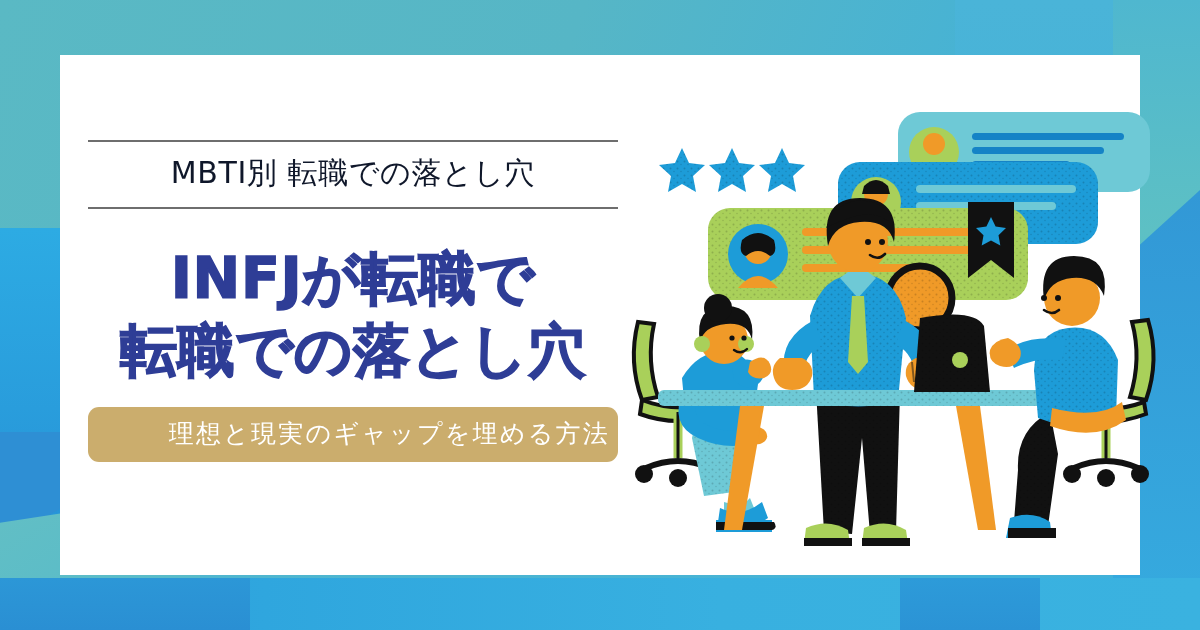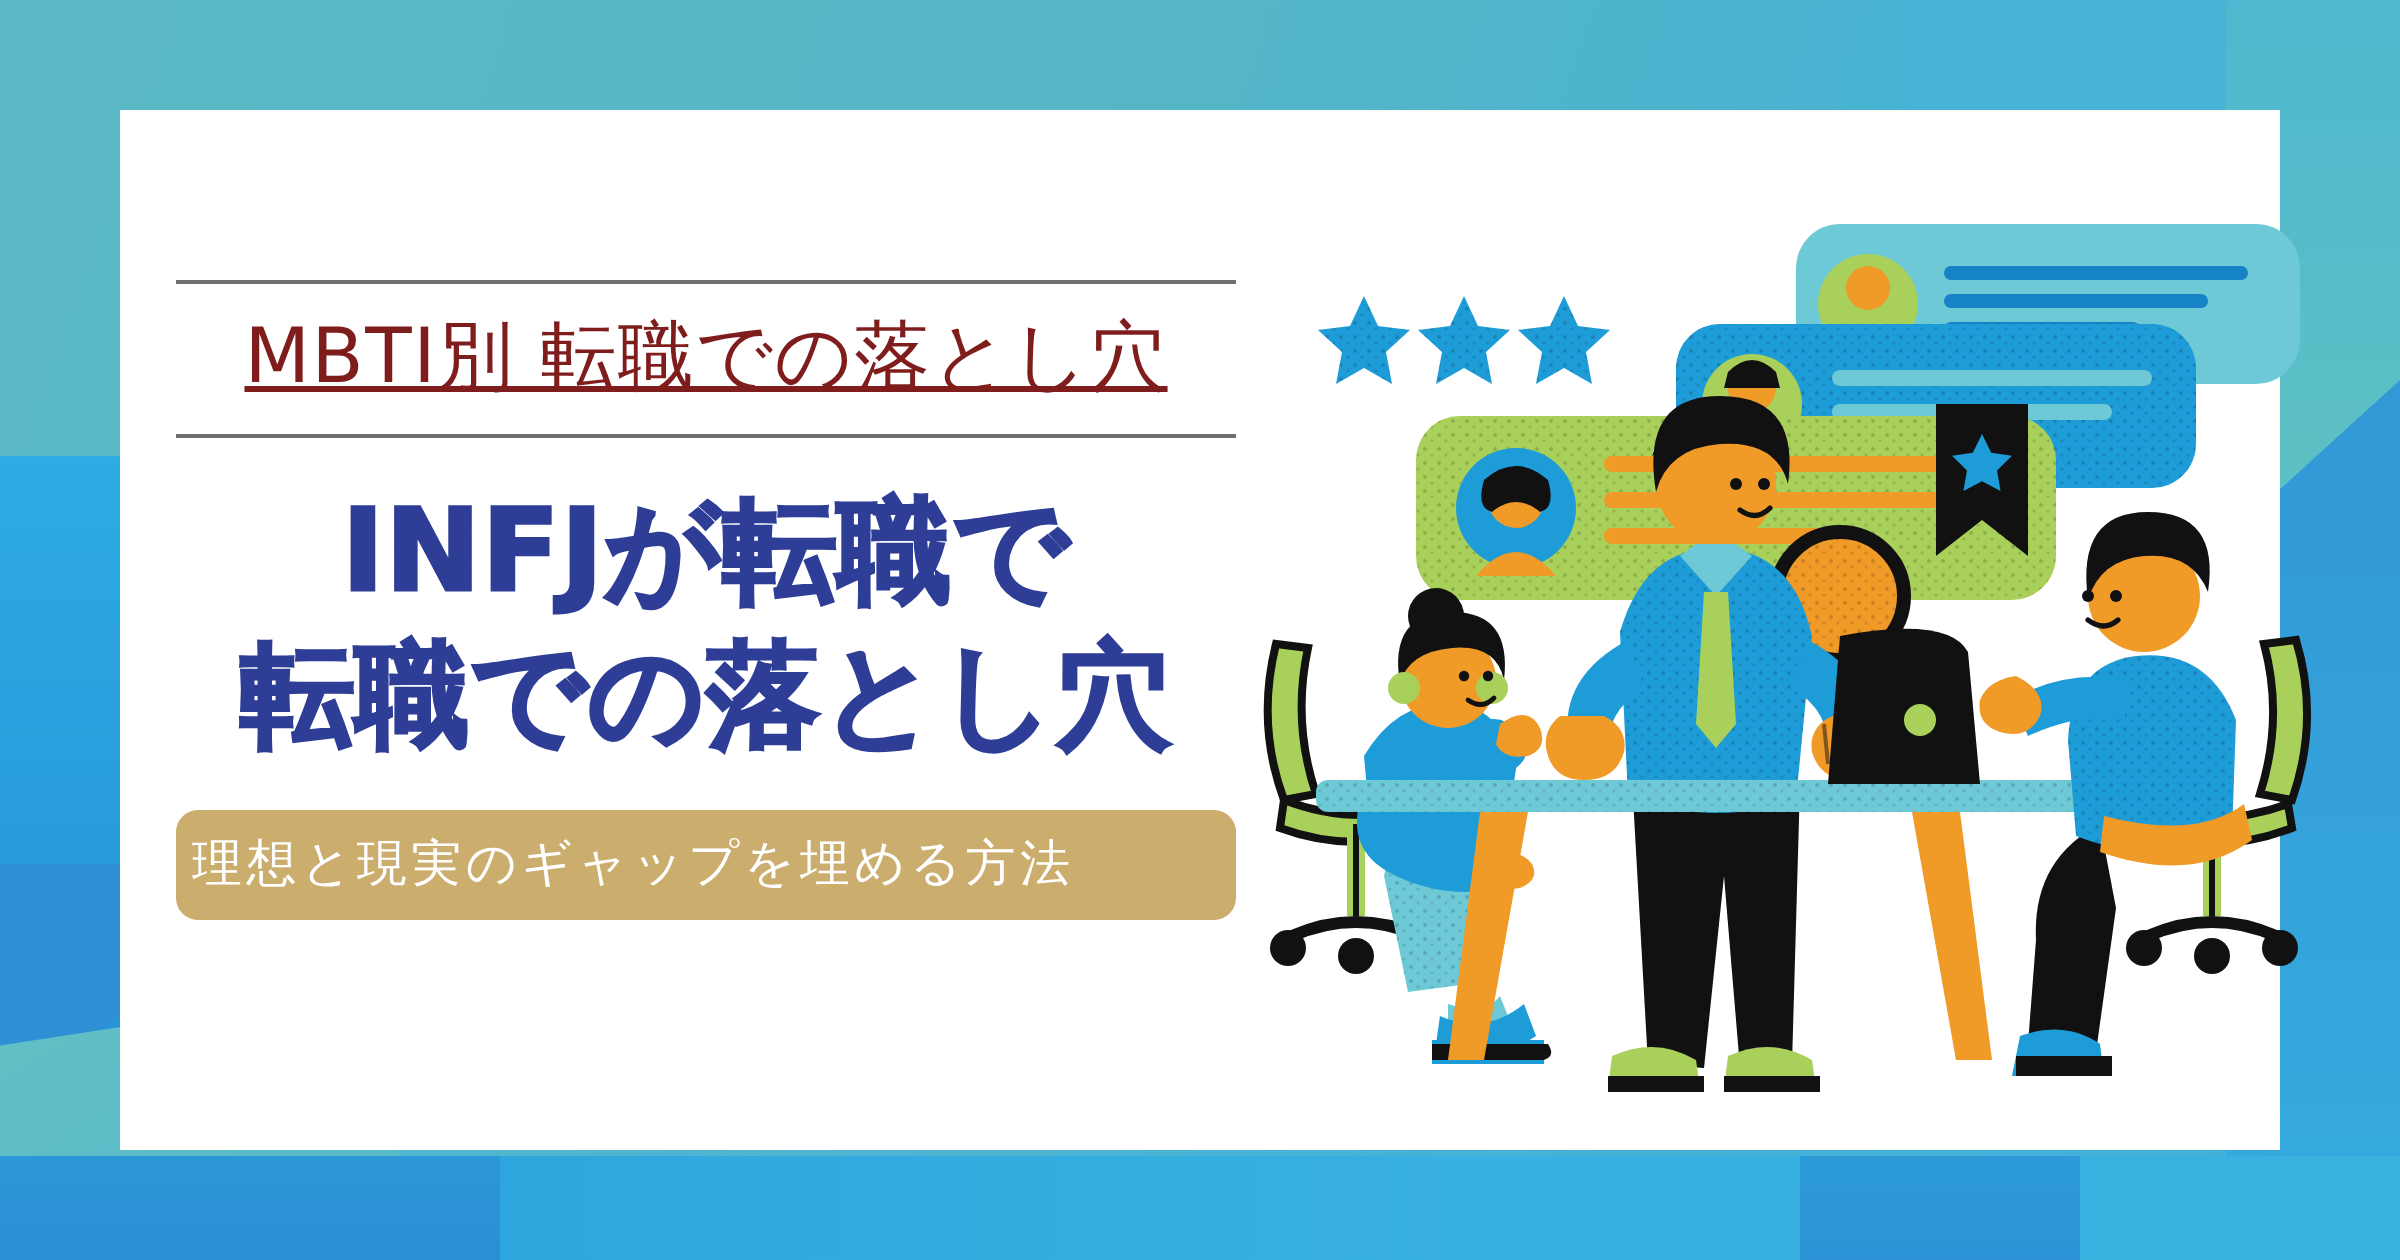--- a/index.html
+++ b/index.html
@@ -37,36 +37,35 @@
   .bg-bottom-dark2{left:900px;top:578px;width:140px;height:52px;
       background:linear-gradient(180deg,#2d9bd9 0%,#2b93d5 100%);}
 
   
   .panel{position:absolute;left:60px;top:55px;width:1080px;height:520px;background:#ffffff;}
 
   
   .textblock{position:absolute;left:88px;top:140px;width:530px;}
   .rule{height:2px;background:#6e6e6e;width:100%;}
   .kicker{
-    font-size:38px;color:#7f1d1d;text-align:center;
+    font-size:30px;color:#0f172a;text-align:center;
     padding:11px 0 13px 0;letter-spacing:.02em;
     font-family:"DejaVu Sans","Liberation Sans",sans-serif;font-weight:400;
     white-space:nowrap;
-    text-decoration:underline;
   }
   .headline{
-    margin-top:22px;text-align:center;color:#2e3d96;
+    margin-top:34px;text-align:center;color:#2e3d96;
     font-weight:700;font-size:57px;line-height:1.26;letter-spacing:.01em;
     font-family:"DejaVu Sans","Liberation Sans",sans-serif;
     -webkit-text-stroke:1.6px #2e3d96;
   }
   .headline .ln{display:block;white-space:nowrap;}
   .badge{
     margin-top:20px;background:#cbad6d;border-radius:11px;
-    color:#ffffff;font-size:25px;text-align:left;
+    color:#ffffff;font-size:25px;text-align:right;
     padding:10px 8px 12px 8px;letter-spacing:.09em;white-space:nowrap;
     font-family:"DejaVu Sans","Liberation Sans",sans-serif;
   }
 
   
   .illus{position:absolute;left:620px;top:90px;width:560px;height:460px;}
   .illus svg{display:block;}
 </style>
 </head>
 <body>

